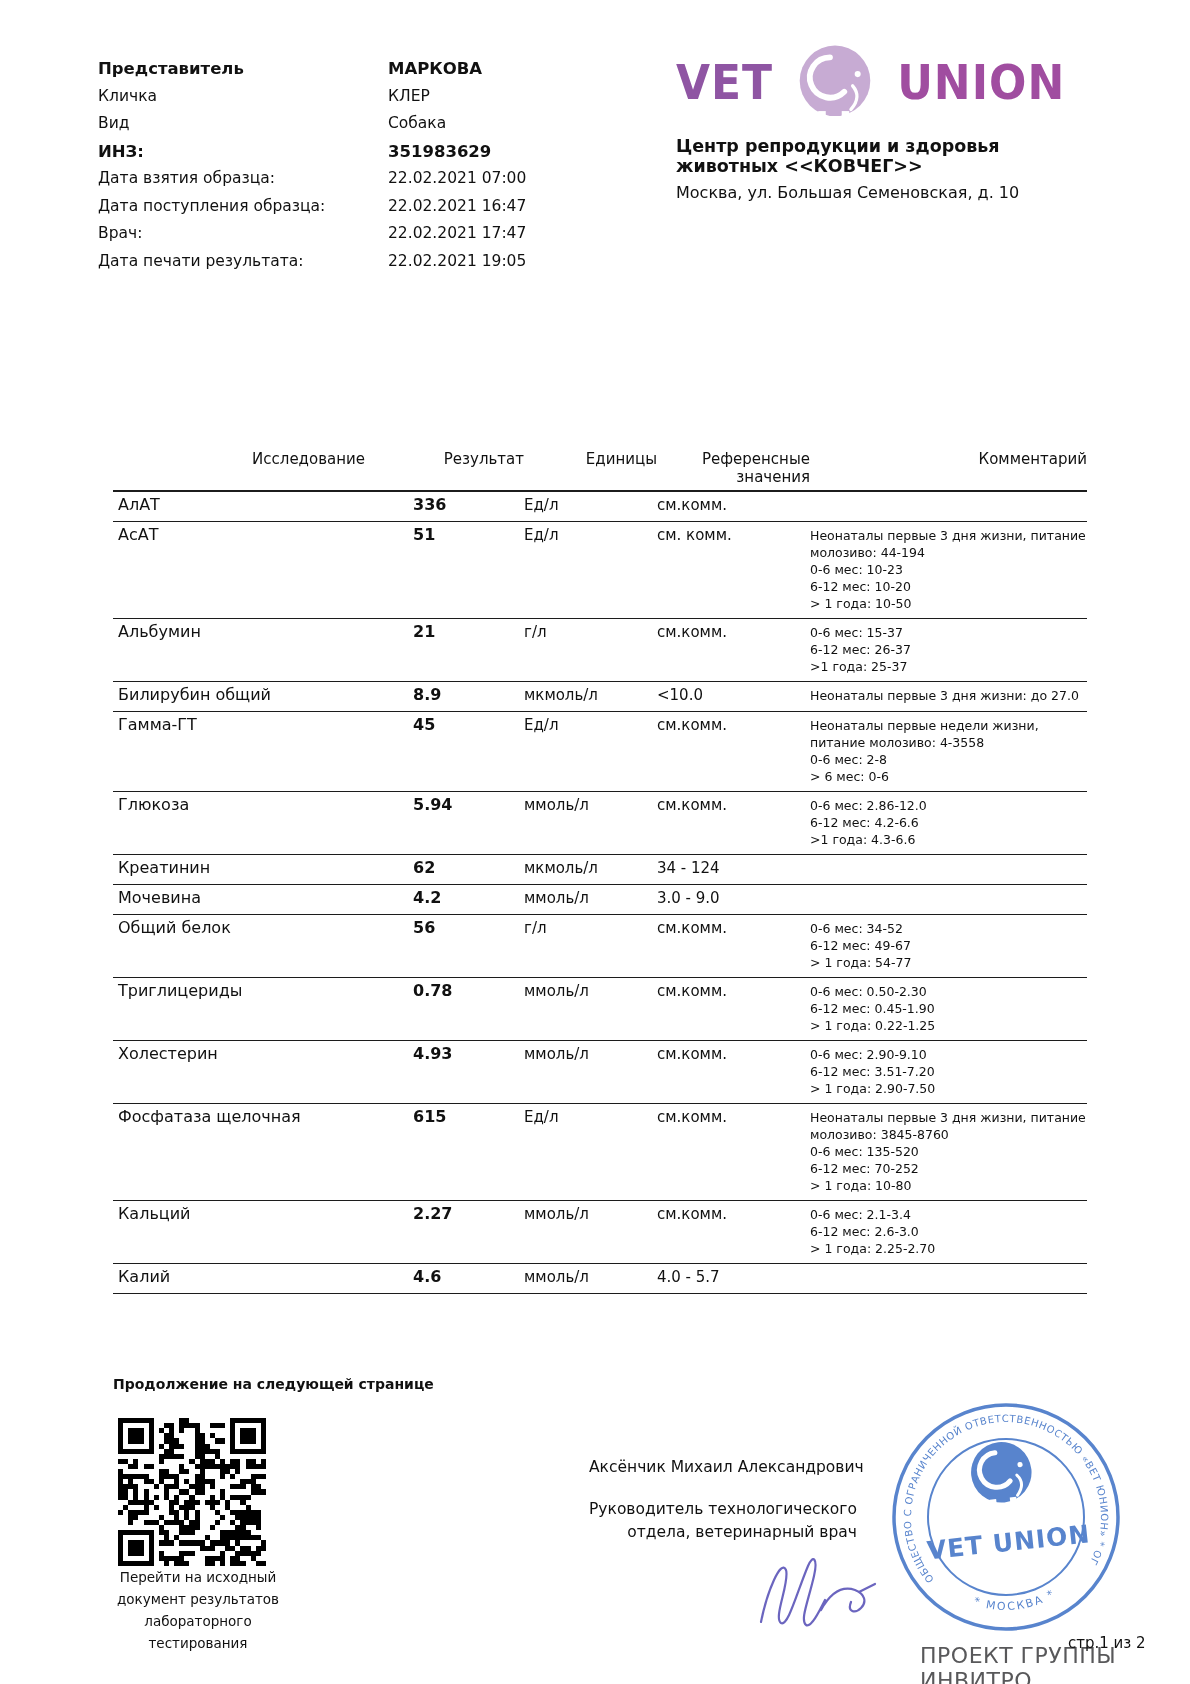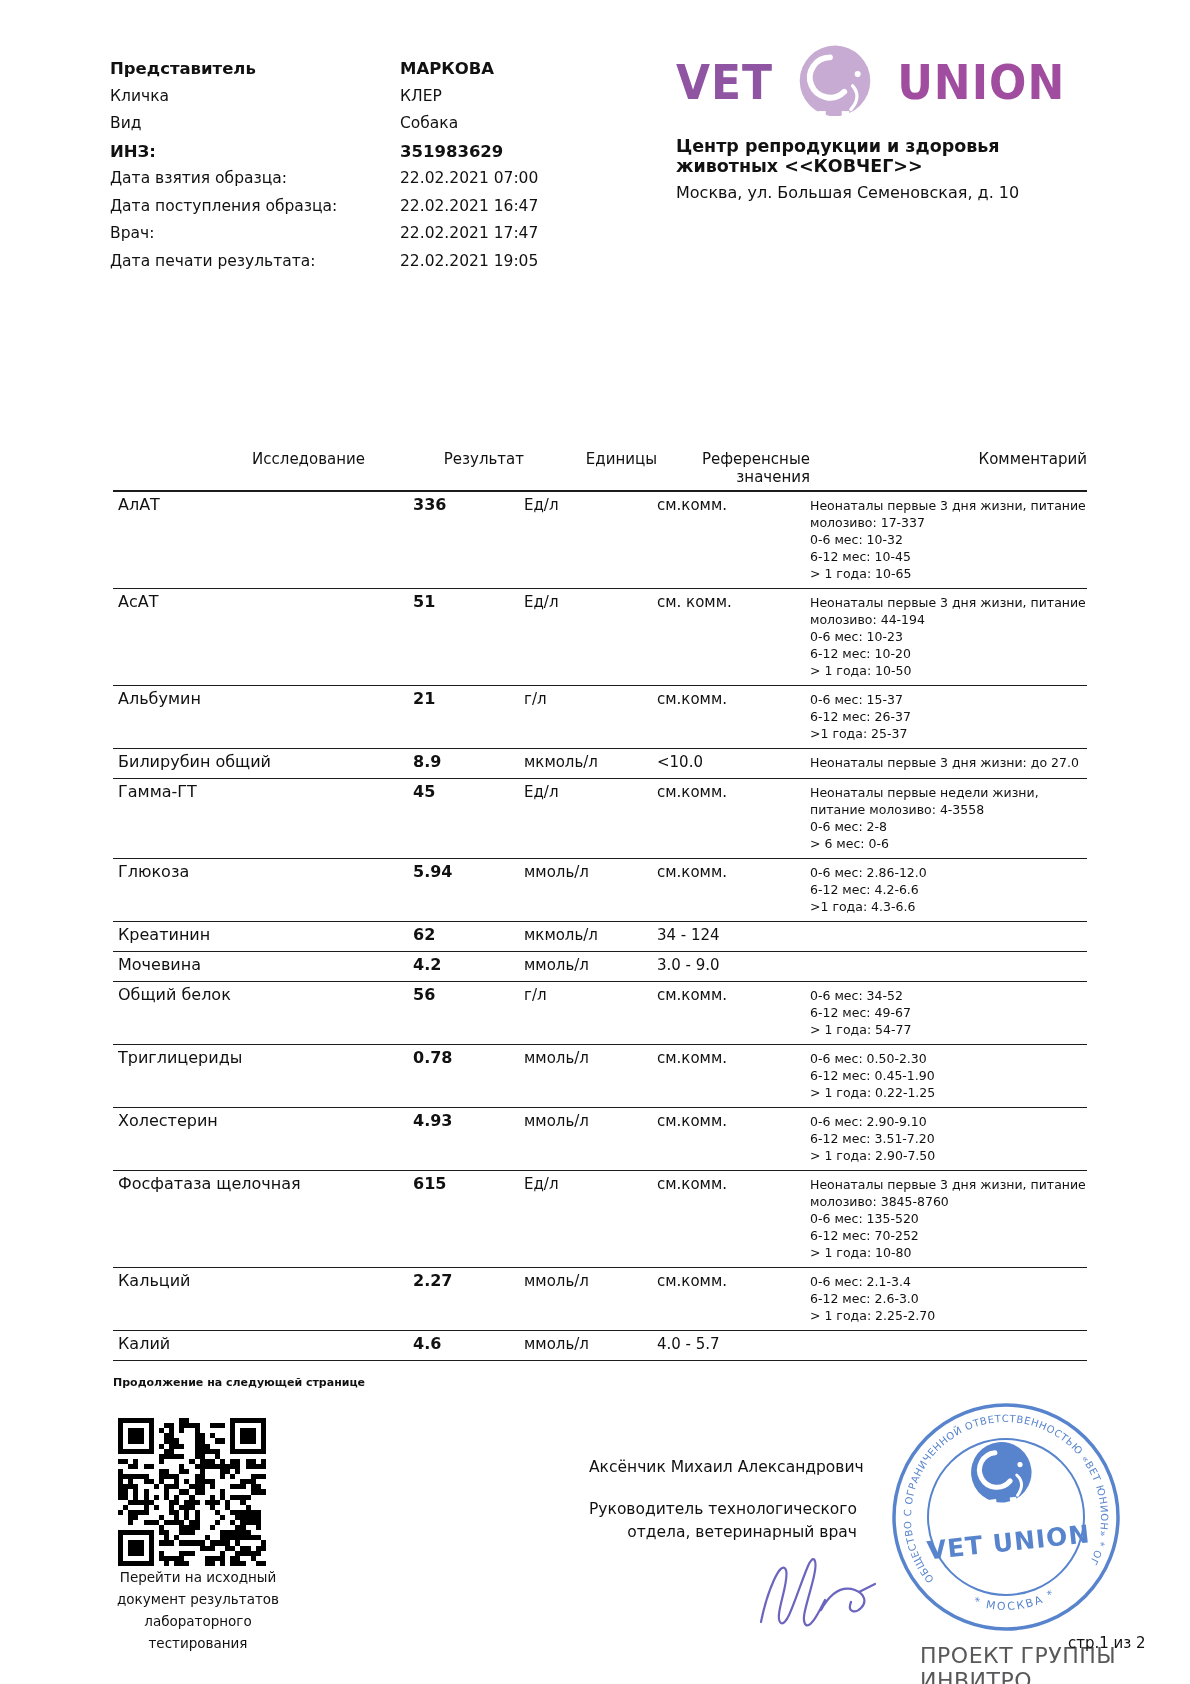--- a/index.html
+++ b/index.html
@@ -1,20 +1,20 @@
 <!DOCTYPE html>
 <html lang="ru"><head>
 <meta charset="utf-8">
 <style>
   html,body{margin:0;padding:0;background:#ffffff;}
   .page{position:relative;width:1190px;height:1684px;background:#fff;overflow:hidden;
         font-family:"DejaVu Sans","Liberation Sans",sans-serif;color:#111;}
 
   
-  .hdr-left{position:absolute;left:110px;top:55px;}
+  .hdr-left{position:absolute;left:98px;top:55px;}
   .hdr-field{display:grid;grid-template-columns:290px auto;font-size:15.5px;line-height:27.5px;}
   .hdr-field.bold{font-weight:bold;font-size:16.5px;}
 
   
   .hdr-right{position:absolute;left:676px;top:46px;width:400px;}
   .logo-row{display:flex;align-items:center;gap:20px;height:72px;}
   .logo-word{font-size:44px;font-weight:bold;letter-spacing:1px;transform:scaleY(1.08);}
   .clinic-name{font-weight:bold;font-size:17.5px;line-height:20px;width:372px;margin-top:18px;}
   .clinic-addr{font-size:16px;margin-top:7px;}
 
@@ -25,21 +25,21 @@
   .t-head{padding:2px 0 4px;border-bottom:2px solid #1c1c1c;}
   .t-head > div{font-size:15px;line-height:18px;text-align:right;}
   .c-name{font-size:16px;line-height:20px;padding-left:5px;}
   .c-res{font-size:16px;font-weight:bold;line-height:20px;margin-left:48px;}
   .c-units{font-size:15px;line-height:20px;}
   .c-ref{font-size:15px;line-height:20px;}
   .c-com{font-size:12.5px;line-height:17px;padding-top:2px;}
   .h-com{padding-left:12px;}
 
   
-  .continuation{position:absolute;left:113px;top:1376px;font-weight:bold;font-size:11px;}
+  .continuation{position:absolute;left:113px;top:1376px;font-weight:bold;font-size:14px;}
   .qr{position:absolute;left:118px;top:1418px;width:148px;height:148px;}
   .qr svg{width:148px;height:148px;shape-rendering:crispEdges;}
   .qr-caption{position:absolute;left:96px;top:1566px;width:204px;text-align:center;
               font-size:13.5px;line-height:22px;}
   .signer-name{position:absolute;left:589px;top:1458px;font-size:15.5px;}
   .signer-title{position:absolute;left:589px;top:1498px;font-size:15.5px;line-height:23px;text-align:right;}
   .scribble{position:absolute;left:755px;top:1540px;}
   .stamp{position:absolute;left:888px;top:1399px;width:236px;height:236px;opacity:.92;}
   .footer-project{position:absolute;left:920px;top:1643px;font-size:22px;color:#58585a;letter-spacing:.5px;z-index:1;}
   .footer-page{position:absolute;left:1068px;top:1634px;font-size:15px;color:#111;z-index:2;}
@@ -117,26 +117,20 @@
       <div>Единицы</div>
       <div>Референсные значения</div>
       <div class="h-com">Комментарий</div>
     </div>
     <div>
     <div class="t-row">
       <div class="c-name">АлАТ</div>
       <div class="c-res">336</div>
       <div class="c-units">Ед/л</div>
       <div class="c-ref">см.комм.</div>
-      <div class="c-com">
-            <div>Неонаталы первые 3 дня жизни, питание молозиво: 17-337</div>
-            <div>0-6 мес: 10-32</div>
-            <div>6-12 мес: 10-45</div>
-            <div>&gt; 1 года: 10-65</div>
-          </div>
     </div>
 
     <div class="t-row">
       <div class="c-name">АсАТ</div>
       <div class="c-res">51</div>
       <div class="c-units">Ед/л</div>
       <div class="c-ref">см. комм.</div>
       <div class="c-com">
             <div>Неонаталы первые 3 дня жизни, питание молозиво: 44-194</div>
             <div>0-6 мес: 10-23</div>

